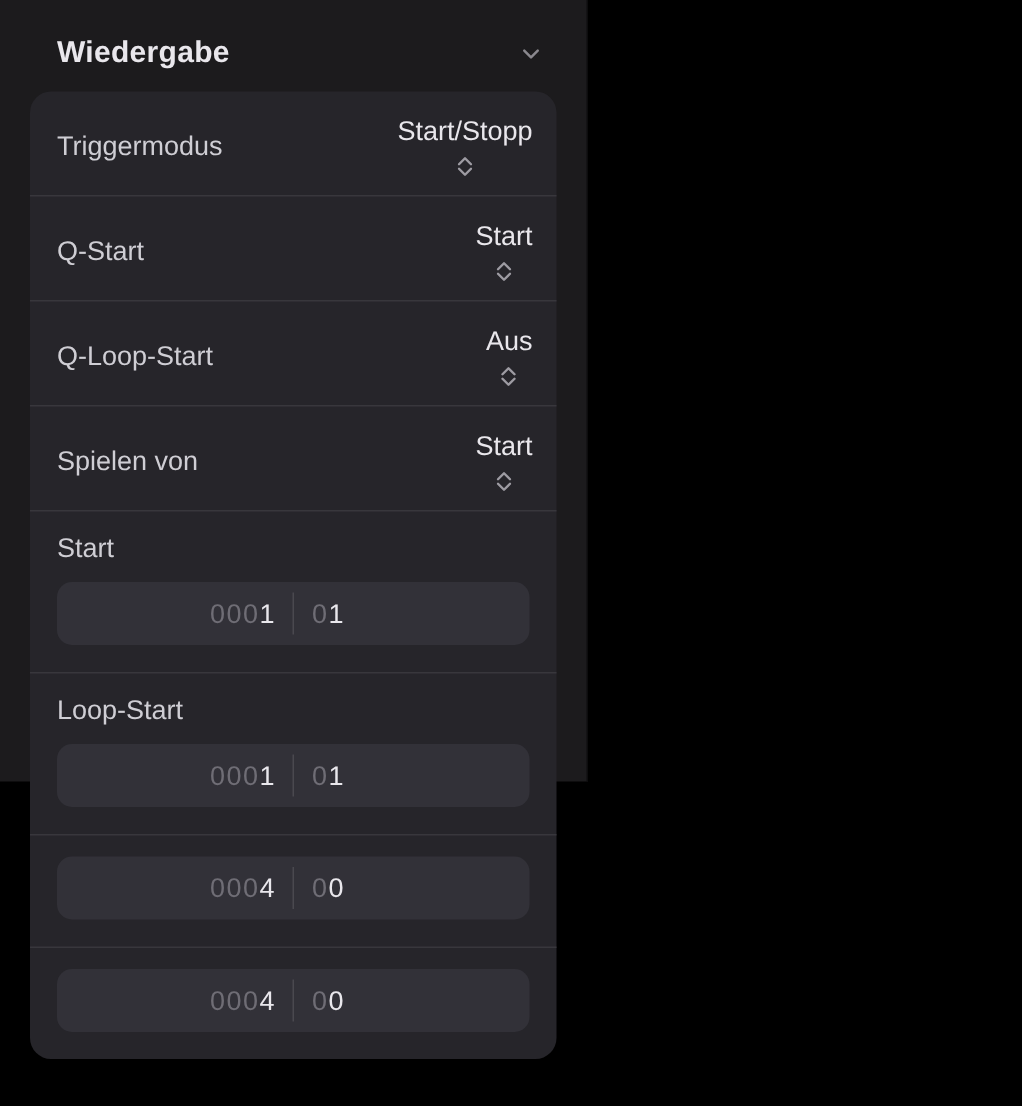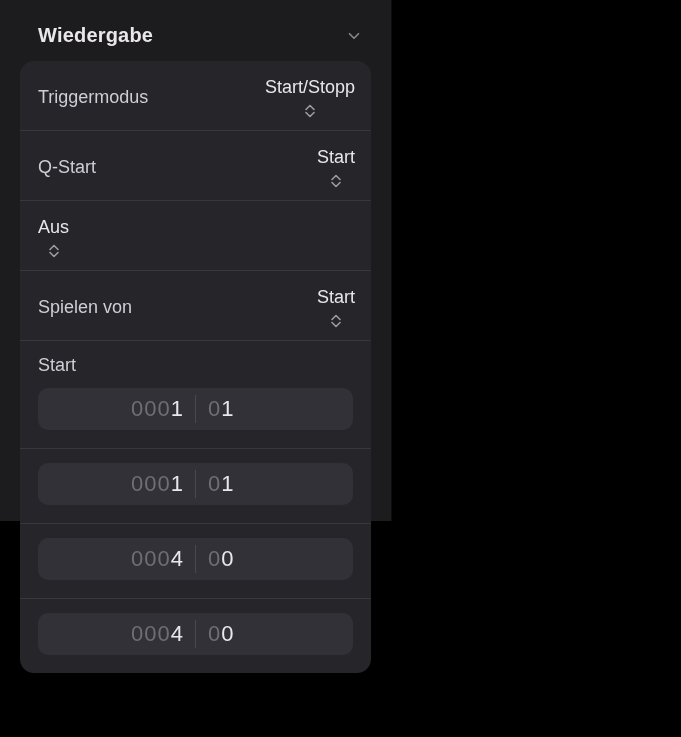--- a/index.html
+++ b/index.html
@@ -25,21 +25,21 @@
   .updown{display:flex;flex-direction:column;gap:0px;line-height:0;}
   .updown svg{display:block}
   .block{padding:14px 18px 18px 18px;border-bottom:1px solid var(--hair);}
   .block:last-of-type{border-bottom:none;}
   .block-label{font-size:18px;color:#cfced4;margin-bottom:12px;}
   .field{background:var(--field);border-radius:10px;height:42px;display:flex;align-items:stretch;overflow:hidden;}
   .field-half{flex:1;display:flex;align-items:center;position:relative;}
   .field-half.left{justify-content:flex-end;padding-right:12px;}
   .field-half.right{justify-content:flex-start;padding-left:12px;}
   .sep{width:1px;background:#4a494f;margin:7px 0;}
-  .numgroup{display:flex;align-items:baseline;font-variant-numeric:tabular-nums;font-size:22px;}
+  .numgroup{display:flex;align-items:baseline;font-variant-numeric:tabular-nums;font-size:18px;}
   .pad{color:#6f6d75;letter-spacing:1px;}
   .val{color:var(--text);}
   .nav-row{display:flex;align-items:center;justify-content:space-between;padding:18px 28px 18px 38px;}
   
   .stage{position:relative;}
 </style>
 </head>
 <body>
 
 <div class="stage">
@@ -80,20 +80,21 @@
                 <path d="M1 5 L5 1 L9 5" fill="none" stroke="#9d9ba2" stroke-width="1.6" stroke-linecap="round" stroke-linejoin="round"></path>
               </svg>
           <svg width="10" height="7" viewBox="0 0 10 6">
                 <path d="M1 1 L5 5 L9 1" fill="none" stroke="#9d9ba2" stroke-width="1.6" stroke-linecap="round" stroke-linejoin="round"></path>
               </svg>
         </span>
       </span>
     </div>
 
     <div class="row">
+      <span class="row-label">Q-Loop-Start</span>
       <span class="popup">
         <span class="popup-text">Aus</span>
         <span class="updown">
           <svg width="10" height="7" viewBox="0 0 10 6">
                 <path d="M1 5 L5 1 L9 5" fill="none" stroke="#9d9ba2" stroke-width="1.6" stroke-linecap="round" stroke-linejoin="round"></path>
               </svg>
           <svg width="10" height="7" viewBox="0 0 10 6">
                 <path d="M1 1 L5 5 L9 1" fill="none" stroke="#9d9ba2" stroke-width="1.6" stroke-linecap="round" stroke-linejoin="round"></path>
               </svg>
         </span>
@@ -128,20 +129,21 @@
         <div class="field-half right">
           <span class="numgroup">
                 <span class="pad">0</span>
                 <span class="val">1</span>
               </span>
         </div>
       </div>
     </div>
 
     <div class="block">
+      <div class="block-label">Loop-Start</div>
       <div class="field">
         <div class="field-half left">
           <span class="numgroup">
                 <span class="pad">000</span>
                 <span class="val">1</span>
               </span>
         </div>
         <div class="sep"></div>
         <div class="field-half right">
           <span class="numgroup">

